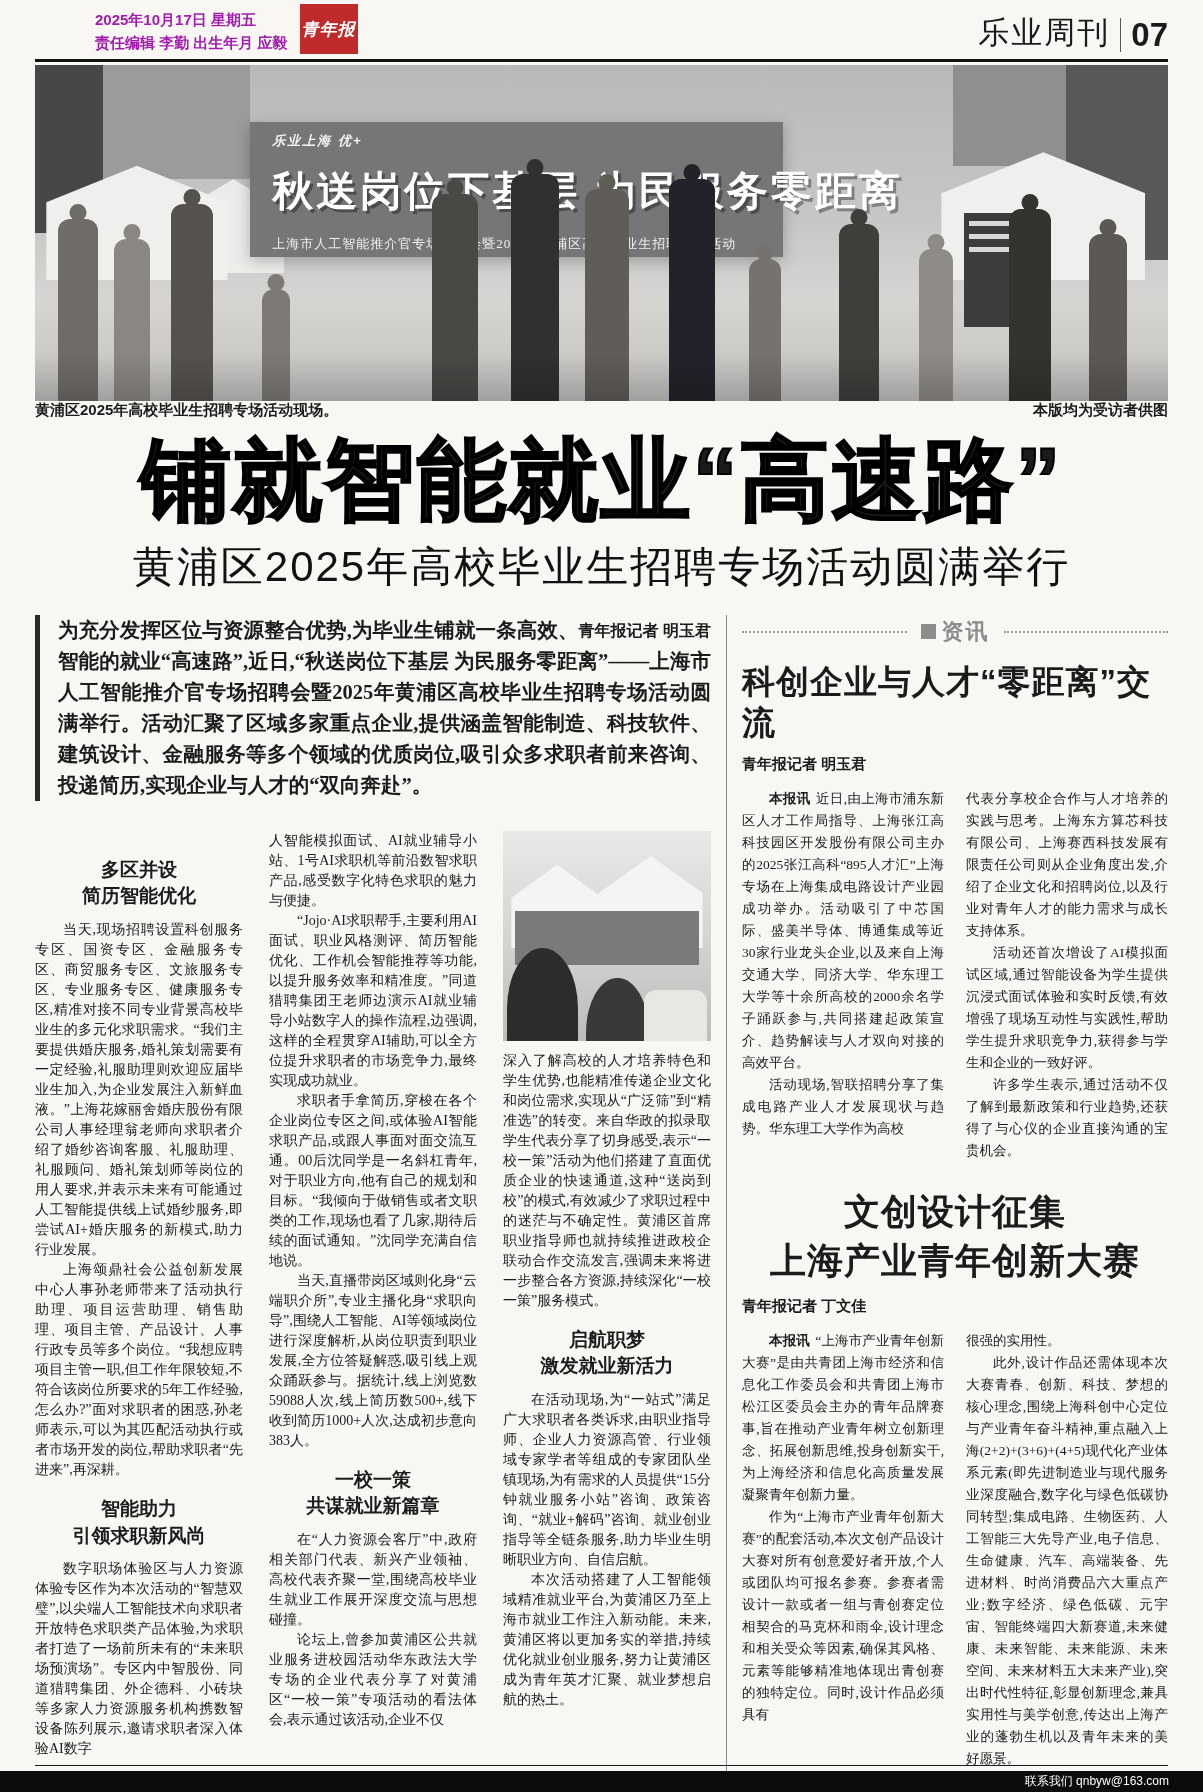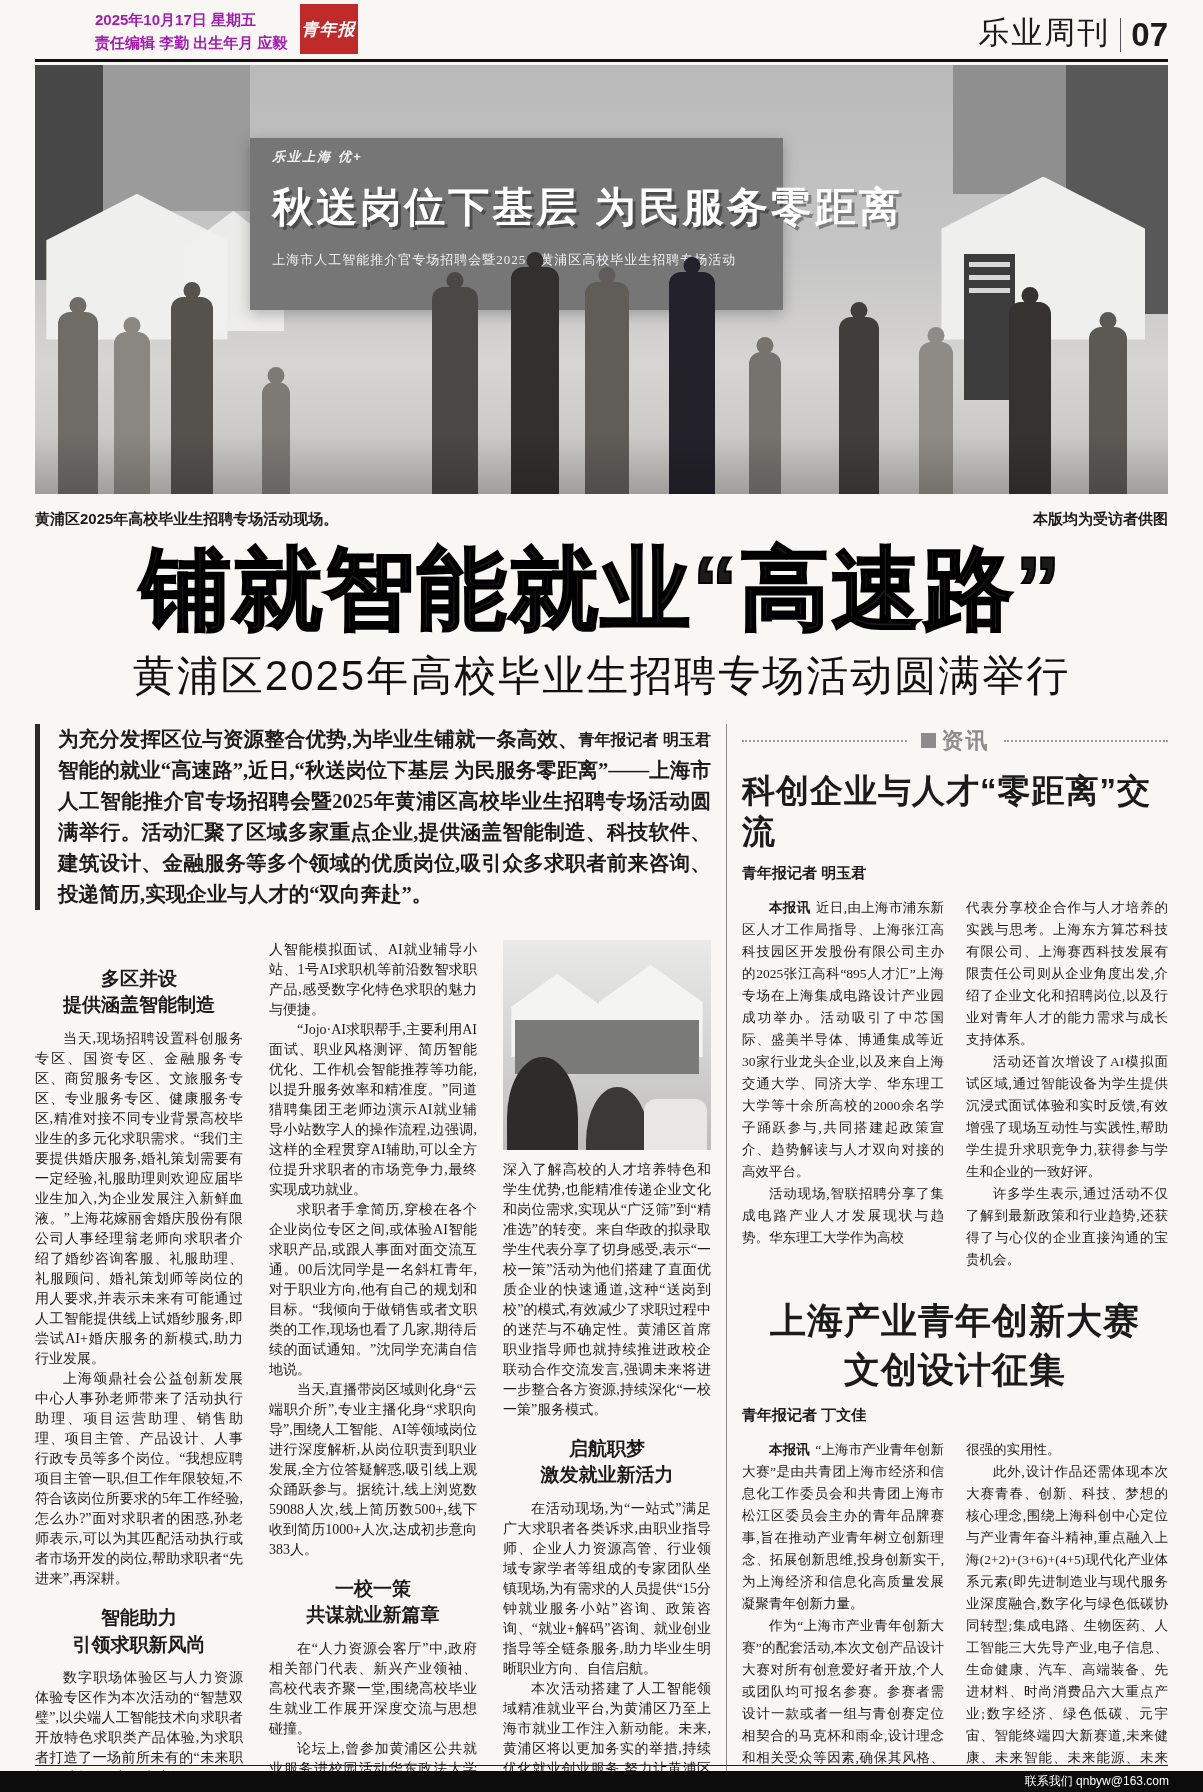--- a/index.html
+++ b/index.html
@@ -15,21 +15,21 @@
   
   .masthead { display:flex; align-items:flex-end; height:54px; border-bottom:3px solid #111; padding-bottom:5px; }
   .mh-info { margin-left:60px; text-align:left; font-family:"Liberation Sans",sans-serif; font-size:15px; font-weight:700; line-height:1.55; color:#a21caf; }
   .mh-logo { width:58px; height:50px; background:#bf2a2b; color:#fff; margin-left:12px; display:flex; align-items:center; justify-content:center; font-size:17px; font-weight:700; font-style:italic; letter-spacing:1px; }
   .mh-spacer { flex:1; }
   .mh-section { font-family:"Liberation Sans",sans-serif; font-size:31px; font-weight:500; letter-spacing:2px; }
   .mh-divider { width:1px; height:34px; background:#555; margin:0 10px 2px; }
   .mh-page { font-family:"Liberation Sans",sans-serif; font-size:33px; font-weight:700; }
 
   
-  .hero { position:relative; height:429px; margin-top:3px; overflow:hidden;
+  .hero { position:relative; height:336px; margin-top:3px; overflow:hidden;
           background:linear-gradient(#b9b9b9 0%, #c6c6c6 45%, #d6d5d2 70%, #c2c1be 100%); }
   .bld { position:absolute; top:0; }
   .bld.l1 { left:0; width:6%; height:50%; background:#474747; }
   .bld.l2 { left:6%; width:13%; height:34%; background:#9b9b9b; }
   .bld.r1 { right:0; width:9%; height:58%; background:#585858; }
   .bld.r2 { right:9%; width:10%; height:30%; background:#8f8f8f; }
   .tent { position:absolute; background:#efefed; clip-path:polygon(0 32%, 50% 0, 100% 32%, 100% 100%, 0 100%); }
   .tent.tl { left:1%; top:30%; width:16%; height:34%; }
   .tent.tl2 { left:13%; top:34%; width:9%; height:28%; opacity:.9; }
   .tent.tr { right:2%; top:26%; width:18%; height:38%; }
@@ -40,21 +40,21 @@
   .banner-sub { font-size:13px; letter-spacing:1px; margin-top:16px; color:#efefef; white-space:nowrap; }
   .poster { position:absolute; right:13.5%; top:44%; width:4.5%; height:34%; background:#3c3c3c; }
   .poster i { display:block; height:5px; background:#d8d8d8; margin:8px 5px 0; }
   .prs { position:absolute; bottom:-8px; border-radius:12px 12px 0 0; }
   .prs::before { content:''; position:absolute; top:-15px; left:50%; transform:translateX(-50%);
                  width:17px; height:17px; border-radius:50%; background:inherit; }
   .ground-sh { position:absolute; bottom:0; left:0; right:0; height:14%;
                background:linear-gradient(rgba(0,0,0,0) 0%, rgba(0,0,0,.18) 100%); }
 
   
-  .caption-row { display:flex; justify-content:space-between; padding:16px 0 2px;
+  .caption-row { display:flex; justify-content:space-between; padding:0 0 2px;
                  font-family:"Liberation Sans",sans-serif; font-size:15px; font-weight:700; }
 
   
   .headline { text-align:center; font-family:"Liberation Sans",sans-serif; font-size:90px; font-weight:900;
               letter-spacing:2px; line-height:1.12; margin-top:8px; -webkit-text-stroke:2px #000; }
   .subheadline { text-align:center; font-family:"Liberation Sans",sans-serif; font-size:42px; font-weight:400;
                  letter-spacing:2px; margin:8px 0 20px; color:#111; }
 
   
   .content { display:flex; align-items:stretch; }
@@ -175,21 +175,21 @@
       <div class="intro-wrap">
         <div class="intro-bar"></div>
         <p class="intro"><span class="intro-byline">青年报记者 明玉君</span><span>为充分发挥区位与资源整合优势,为毕业生铺就一条高效、智能的就业“高速路”,近日,“秋送岗位下基层 为民服务零距离”——上海市人工智能推介官专场招聘会暨2025年黄浦区高校毕业生招聘专场活动圆满举行。活动汇聚了区域多家重点企业,提供涵盖智能制造、科技软件、建筑设计、金融服务等多个领域的优质岗位,吸引众多求职者前来咨询、投递简历,实现企业与人才的“双向奔赴”。</span></p>
       </div>
 
       <div class="cols">
 
         <div class="bcol">
           <div class="colhead first">
             <div>多区并设</div>
-            <div>提供涵盖智能制造</div>
+            <div>简历智能优化</div>
           </div>
           <p>当天,现场招聘设置科创服务专区、国资专区、金融服务专区、商贸服务专区、文旅服务专区、专业服务专区、健康服务专区,精准对接不同专业背景高校毕业生的多元化求职需求。“我们主要提供婚庆服务,婚礼策划需要有一定经验,礼服助理则欢迎应届毕业生加入,为企业发展注入新鲜血液。”上海花嫁丽舍婚庆股份有限公司人事经理翁老师向求职者介绍了婚纱咨询客服、礼服助理、礼服顾问、婚礼策划师等岗位的用人要求,并表示未来有可能通过人工智能提供线上试婚纱服务,即尝试AI+婚庆服务的新模式,助力行业发展。</p>
           <p>上海颂鼎社会公益创新发展中心人事孙老师带来了活动执行助理、项目运营助理、销售助理、项目主管、产品设计、人事行政专员等多个岗位。“我想应聘项目主管一职,但工作年限较短,不符合该岗位所要求的5年工作经验,怎么办?”面对求职者的困惑,孙老师表示,可以为其匹配活动执行或者市场开发的岗位,帮助求职者“先进来”,再深耕。</p>
           <div class="colhead">
             <div>智能助力</div>
             <div>引领求职新风尚</div>
           </div>
           <p>数字职场体验区与人力资源体验专区作为本次活动的“智慧双璧”,以尖端人工智能技术向求职者开放特色求职类产品体验,为求职者打造了一场前所未有的“未来职场预演场”。专区内中智股份、同道猎聘集团、外企德科、小砖块等多家人力资源服务机构携数智设备陈列展示,邀请求职者深入体验AI数字</p>
         </div>
 
@@ -243,22 +243,22 @@
           <p>活动现场,智联招聘分享了集成电路产业人才发展现状与趋势。华东理工大学作为高校</p>
         </div>
         <div class="ncol">
           <p class="cont">代表分享校企合作与人才培养的实践与思考。上海东方算芯科技有限公司、上海赛西科技发展有限责任公司则从企业角度出发,介绍了企业文化和招聘岗位,以及行业对青年人才的能力需求与成长支持体系。</p>
           <p>活动还首次增设了AI模拟面试区域,通过智能设备为学生提供沉浸式面试体验和实时反馈,有效增强了现场互动性与实践性,帮助学生提升求职竞争力,获得参与学生和企业的一致好评。</p>
           <p>许多学生表示,通过活动不仅了解到最新政策和行业趋势,还获得了与心仪的企业直接沟通的宝贵机会。</p>
         </div>
       </div>
 
       <h3 class="news-title centered">
+        <div>文创设计征集</div>
         <div>上海产业青年创新大赛</div>
-        <div>文创设计征集</div>
       </h3>
       <div class="news-byline">青年报记者 丁文佳</div>
       <div class="news-cols">
         <div class="ncol">
           <p><b class="tag">本报讯</b><span>“上海市产业青年创新大赛”是由共青团上海市经济和信息化工作委员会和共青团上海市松江区委员会主办的青年品牌赛事,旨在推动产业青年树立创新理念、拓展创新思维,投身创新实干,为上海经济和信息化高质量发展凝聚青年创新力量。</span></p>
           <p>作为“上海市产业青年创新大赛”的配套活动,本次文创产品设计大赛对所有创意爱好者开放,个人或团队均可报名参赛。参赛者需设计一款或者一组与青创赛定位相契合的马克杯和雨伞,设计理念和相关受众等因素,确保其风格、元素等能够精准地体现出青创赛的独特定位。同时,设计作品必须具有</p>
         </div>
         <div class="ncol">
           <p class="cont">很强的实用性。</p>
           <p>此外,设计作品还需体现本次大赛青春、创新、科技、梦想的核心理念,围绕上海科创中心定位与产业青年奋斗精神,重点融入上海(2+2)+(3+6)+(4+5)现代化产业体系元素(即先进制造业与现代服务业深度融合,数字化与绿色低碳协同转型;集成电路、生物医药、人工智能三大先导产业,电子信息、生命健康、汽车、高端装备、先进材料、时尚消费品六大重点产业;数字经济、绿色低碳、元宇宙、智能终端四大新赛道,未来健康、未来智能、未来能源、未来空间、未来材料五大未来产业),突出时代性特征,彰显创新理念,兼具实用性与美学创意,传达出上海产业的蓬勃生机以及青年未来的美好愿景。</p>

